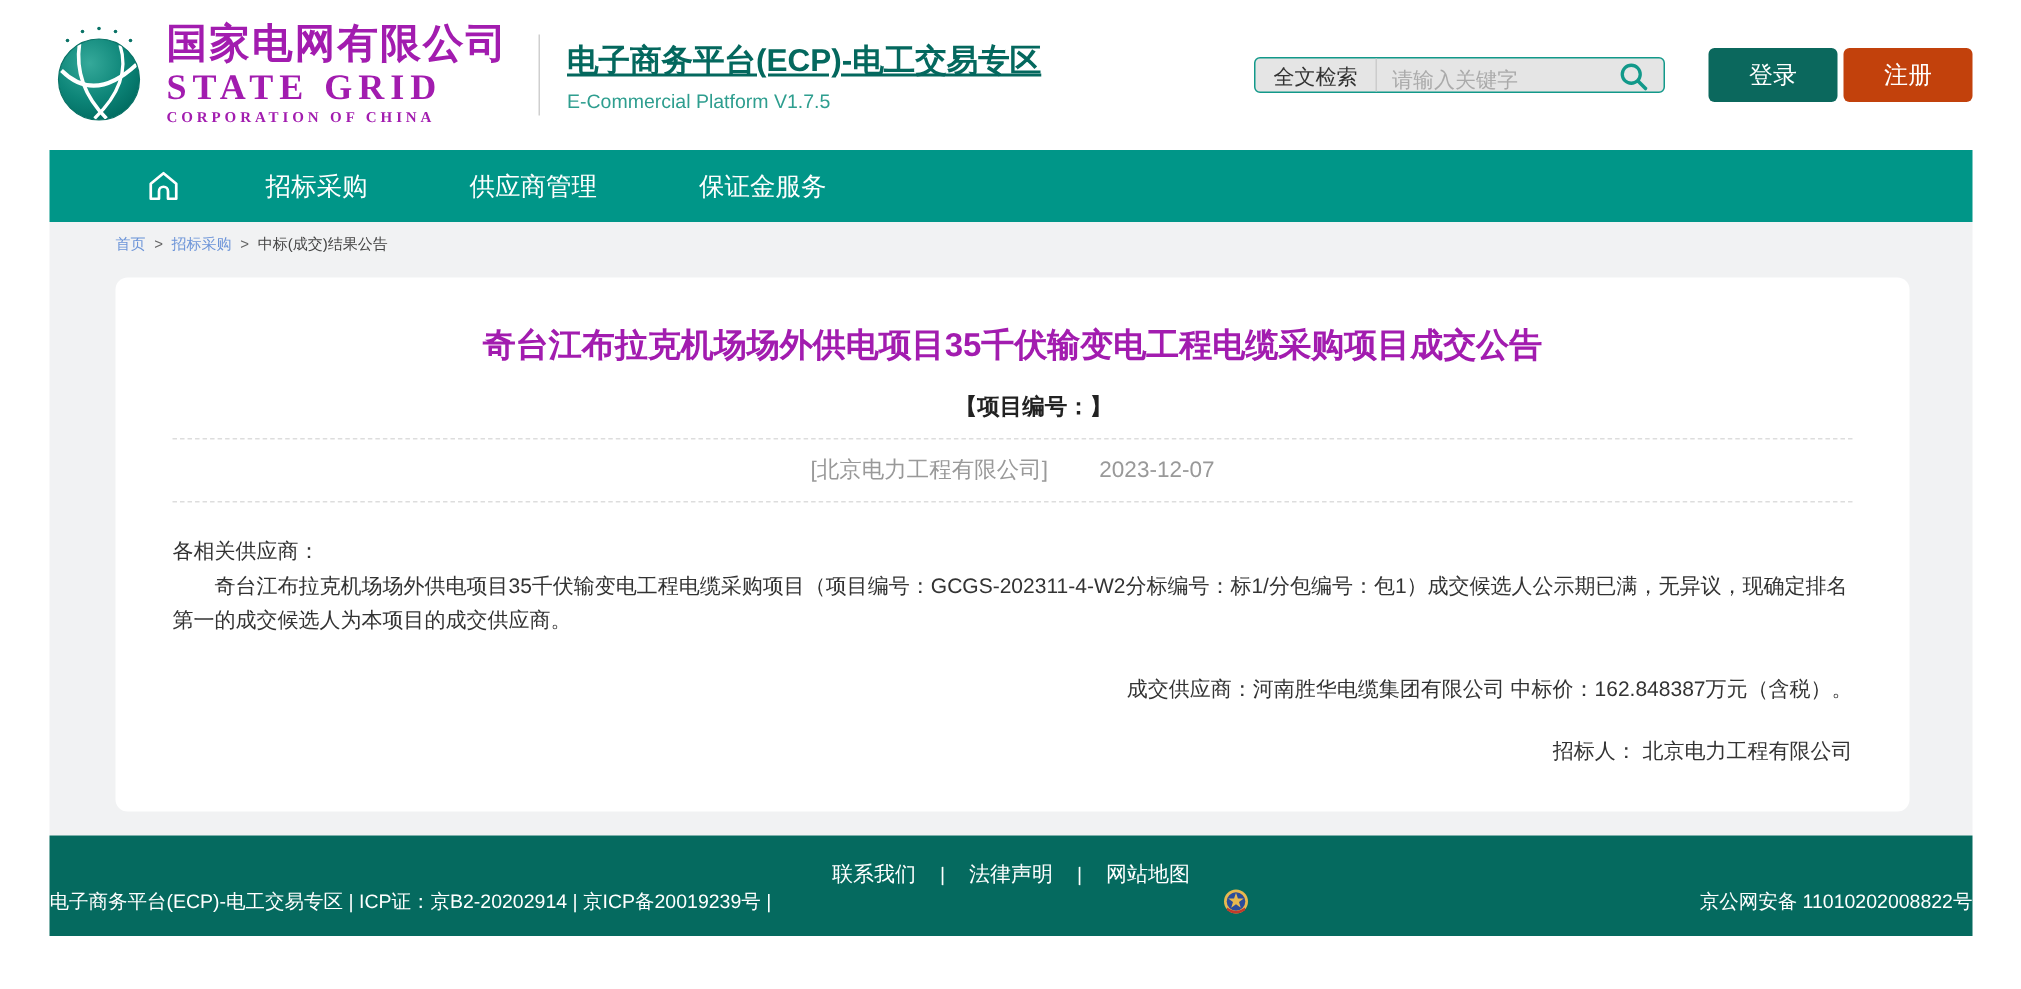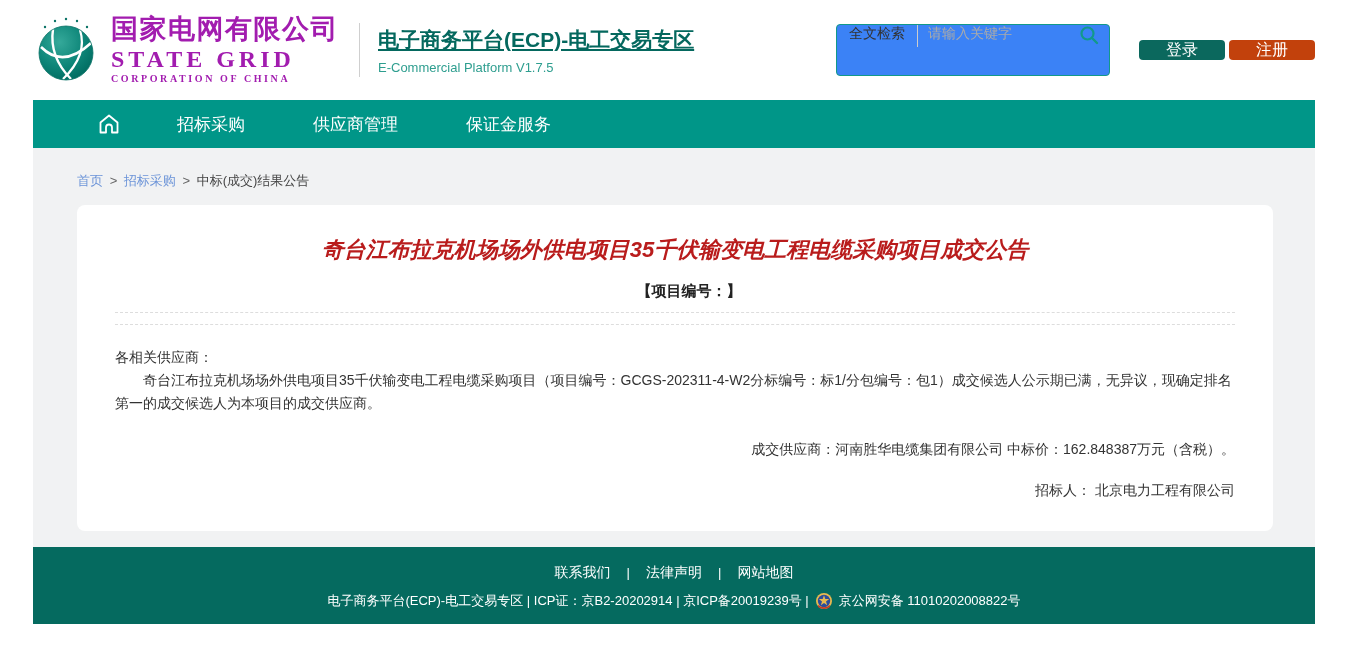--- a/index.html
+++ b/index.html
@@ -13,62 +13,62 @@
   .logo-globe { width:66px; height:66px; flex:0 0 auto; }
   .logo-text { margin-left:12px; color:#a21caf; line-height:1; }
   .logo-cn { font-size:27px; font-weight:bold; letter-spacing:1.5px; }
   .logo-en { font-family:"Liberation Serif","DejaVu Serif",serif; font-size:24px; font-weight:bold; letter-spacing:4px; margin-top:4px; }
   .logo-en2 { font-family:"Liberation Serif","DejaVu Serif",serif; font-size:10px; font-weight:bold; letter-spacing:2.6px; margin-top:3px; }
   .header-divider { width:1px; height:54px; background:#cfcfcf; margin:0 18px 0 20px; }
   .platform-title { font-size:21px; font-weight:bold; color:#04685E;text-decoration:underline; }
   .platform-sub { font-size:13px; color:#2E9E8F; margin-top:6px; }
   .header-spacer { flex:1; }
 
-  .search-box { display:flex; align-items:flex-start; border:1px solid #12998A; border-radius:4px; height:52px; width:274px; background:#3b82f6; }
+  .search-box { display:flex; align-items:flex-end; border:1px solid #12998A; border-radius:4px; height:24px; width:274px; background:#e5e5e5; }
   .search-label { font-size:14px; color:#333; padding:0 12px; white-space:nowrap; }
   .search-divider { width:1px; height:22px; background:#ccc; }
   .search-input { border:none; outline:none; font-size:14px; padding:0 6px 0 10px; flex:1; min-width:0; color:#333; background:transparent; }
   .search-input::placeholder { color:#aaa; }
   .search-btn { background:none; border:none; padding:0 10px 0 0; cursor:pointer; display:flex; align-items:center; }
 
-  .btn { height:20px; width:86px; border:none; border-radius:4px; color:#fff; font-size:16px; cursor:pointer; display:flex; align-items:center; justify-content:center; font-family:inherit; }
+  .btn { height:36px; width:86px; border:none; border-radius:4px; color:#fff; font-size:16px; cursor:pointer; display:flex; align-items:center; justify-content:center; font-family:inherit; }
   .btn-login { background:#0B685D; margin-left:29px; }
   .btn-register { background:#c2410c; margin-left:4px; }
 
   
   .nav { height:48px; background:#009688; display:flex; align-items:center; padding-left:64px; }
   .nav-home { display:flex; align-items:center; margin-right:56px; cursor:pointer; }
   .nav-item { color:#fff; font-size:17px; margin-right:68px; cursor:pointer; white-space:nowrap; }
 
   
   .main { background:#F1F2F3; padding-bottom:16px; }
-  .breadcrumb { padding:24px 0 13px 44px; font-size:13px; }
+  .breadcrumb { padding:8px 0 13px 44px; font-size:10px; }
   .crumb-link { color:#6C94D8; text-decoration:none; cursor:pointer; }
   .crumb-sep { color:#666; margin:0 3px; }
   .crumb-current { color:#444; }
 
   
   .card { background:#fff; border-radius:8px; margin:2px 42px 0 44px; padding:30px 0 26px; }
-  .card-title { text-align:center; font-size:22px; font-weight:bold; color:#b91c1c; padding:0 30px;font-style:italic; }
+  .card-title { text-align:center; font-size:22px; font-weight:bold; color:#a21caf; padding:0 30px; }
   .card-subtitle { text-align:center; font-size:15px; font-weight:bold; color:#222; margin-top:17px;margin-left:28px; }
   hr.dashed { border:0; border-top:1px dashed #ddd; margin:11px 38px; }
   .meta { text-align:center; color:#999; font-size:15px; }
   .meta-pub { margin-right:30px; }
   .card-body { padding:10px 38px 0; font-size:14px; color:#333; line-height:1.65; }
   .salutation { margin:0; }
   .para { margin:0; text-indent:2em; }
   .result { margin:23px 0 0;text-align:right; }
   .sign { text-align:right; padding:16px 38px 0; font-size:14px; color:#333; line-height:1.95; }
 
   
   .footer { background:#056A5F; color:#fff; text-align:center; padding:17px 0 14px; }
   .f-links { font-size:14px; display:flex; justify-content:center; align-items:center; }
   .f-link { color:#fff; cursor:pointer; }
   .f-sep { margin:0 16px; font-size:13px; }
-  .f-info { font-size:13px; margin-top:10px; display:flex; justify-content:center; align-items:center; gap:6px; }
+  .f-info { font-size:13px; display:flex; justify-content:space-between; align-items:center; gap:6px; }
   .badge-wrap { display:inline-flex; align-items:center; }
 </style>
 </head>
 <body>
 
 <div class="wrap">
 
   <div class="header">
     <div class="logo-group">
       <svg class="logo-globe" viewBox="0 0 66 66" xmlns="http://www.w3.org/2000/svg">
@@ -142,20 +142,24 @@
       <span class="crumb-sep">&gt;</span>
       <a class="crumb-link">招标采购</a>
       <span class="crumb-sep">&gt;</span>
       <span class="crumb-current">中标(成交)结果公告</span>
     </div>
 
     <div class="card">
       <div class="card-title">奇台江布拉克机场场外供电项目35千伏输变电工程电缆采购项目成交公告</div>
       <div class="card-subtitle">【项目编号：】</div>
       <hr class="dashed">
+      <div class="meta">
+        <span class="meta-pub">[北京电力工程有限公司]</span>
+        <span class="meta-date">2023-12-07</span>
+      </div>
       <hr class="dashed">
 
       <div class="card-body">
         <p class="salutation">各相关供应商：</p>
         <p class="para">奇台江布拉克机场场外供电项目35千伏输变电工程电缆采购项目（项目编号：GCGS-202311-4-W2分标编号：标1/分包编号：包1）成交候选人公示期已满，无异议，现确定排名第一的成交候选人为本项目的成交供应商。</p>
         <p class="result">成交供应商：河南胜华电缆集团有限公司 中标价：162.848387万元（含税）。</p>
       </div>
 
       <div class="sign">
         <div>招标人： 北京电力工程有限公司</div>

